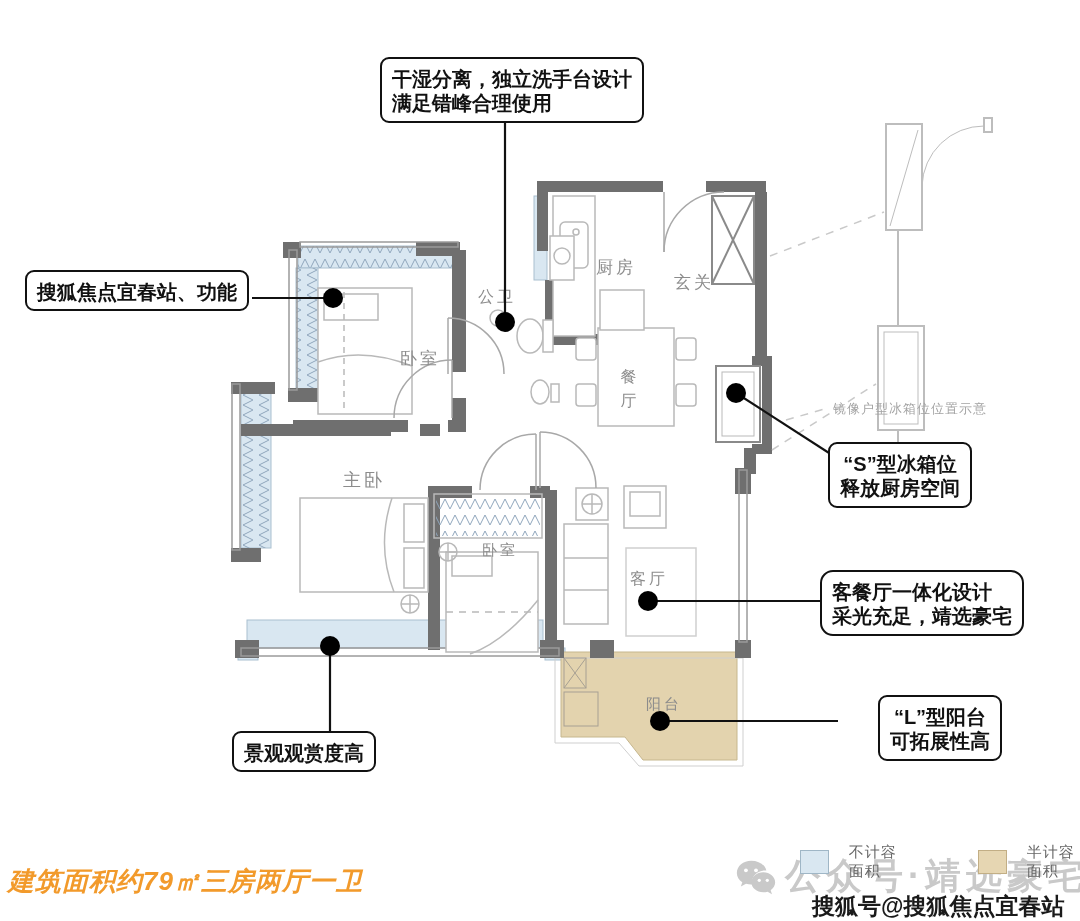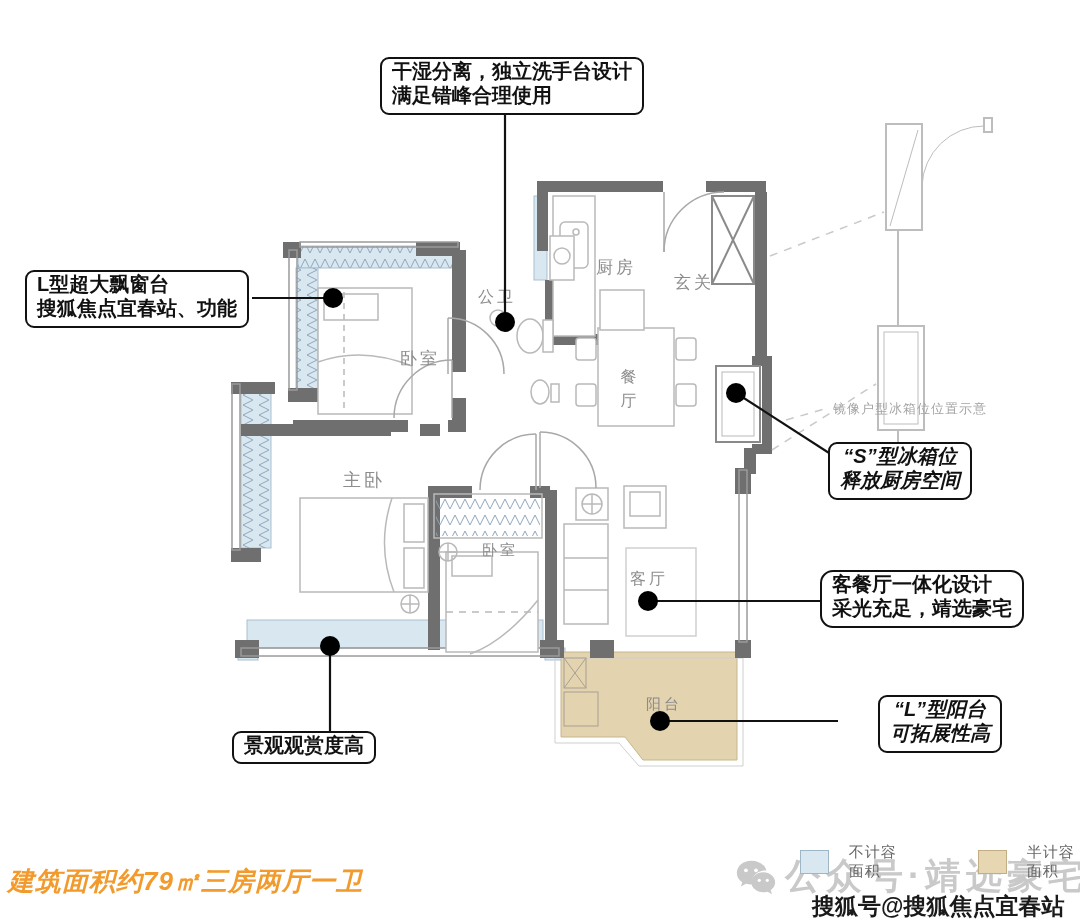--- a/index.html
+++ b/index.html
@@ -1,22 +1,22 @@
 <!DOCTYPE html>
 <html><head>
 <meta charset="utf-8">
 <style>
   html,body{margin:0;padding:0;background:#ffffff;}
   #stage{position:relative;width:1080px;height:921px;background:#ffffff;overflow:hidden;
          font-family:"Liberation Sans","DejaVu Sans",sans-serif;}
   #plan-svg{position:absolute;left:0;top:0;z-index:1;}
   .callout{position:absolute;z-index:6;background:#ffffff;border:2.5px solid #111;
-           border-radius:9px;padding:0 10px 5px 10px;font-weight:bold;font-size:20px;
+           border-radius:9px;padding:8px 10px 5px 10px;font-weight:bold;font-size:20px;
            line-height:1.22;color:#111;white-space:nowrap;}
-  .callout.centered{text-align:center;font-style:italic;}
+  .callout.centered{text-align:center;}
   .room-label{fill:#8c8c8c;font-size:17px;letter-spacing:3px;font-weight:500;}
   .mirror-note{fill:#a3a3a3;font-size:13px;letter-spacing:1px;}
   #main-title{position:absolute;left:8px;top:864px;z-index:7;font-size:26px;font-weight:bold;
               font-style:italic;letter-spacing:1px;white-space:nowrap;}
   #legend{position:absolute;left:752px;top:843px;z-index:4;display:flex;gap:28px;align-items:center;}
   .legend-item{display:flex;align-items:center;gap:20px;padding-left:48px;}
   .legend-swatch{width:40px;height:22px;border:1px solid #a9b6bd;}
   .legend-label{font-size:15px;color:#666;letter-spacing:1px;}
   #wechat-watermark{position:absolute;left:733px;top:852px;z-index:3;display:flex;align-items:center;
                     gap:6px;color:#c9c9c9;font-size:36px;font-weight:bold;letter-spacing:5px;white-space:nowrap;}
@@ -234,21 +234,20 @@
       <circle cx="660" cy="721" r="10"></circle>
     </g>
   </svg>
 
   <div class="callout" style="left:380px;top:57px;">
     <div>干湿分离，独立洗手台设计</div>
     <div>满足错峰合理使用</div>
   </div>
 
   <div class="callout" style="left:25px;top:270px;">
-    <div>L型超大飘窗台</div>
     <div>搜狐焦点宜春站、功能</div>
   </div>
 
   <div class="callout centered" style="left:828px;top:442px;">
     <div>“S”型冰箱位</div>
     <div>释放厨房空间</div>
   </div>
 
   <div class="callout" style="left:820px;top:570px;border-radius:13px;">
     <div>客餐厅一体化设计</div>

